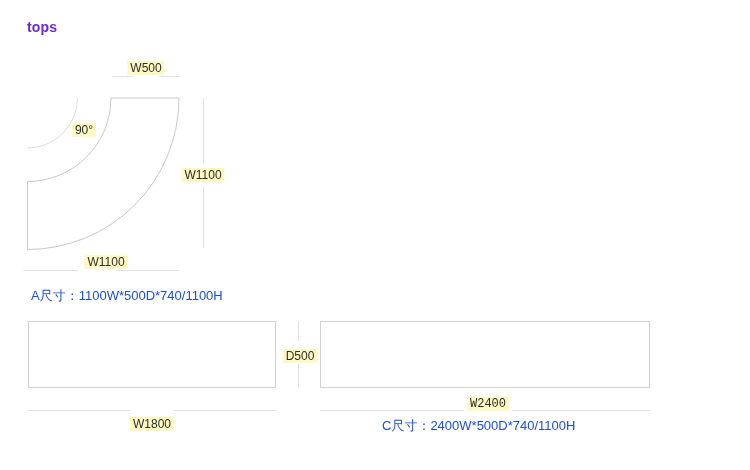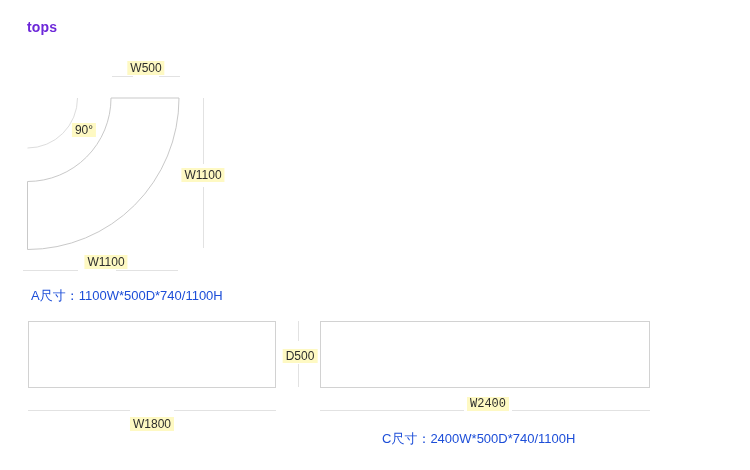--- a/index.html
+++ b/index.html
@@ -36,21 +36,21 @@
   }
   .caption {
     position: absolute;
     font-size: 13px;
     color: #1d4ed8;
     white-space: nowrap;
     line-height: 16px;
   }
   .caption-a { left: 31px; top: 288px; }
   .caption-b { left: 28px; top: 431px; }
-  .caption-c { left: 382px; top: 431px; }
+  .caption-c { left: 382px; top: 418px; }
   .lbl-w500        { left: 146px; top: 68px; }
   .lbl-angle       { left: 84px;  top: 130px; }
   .lbl-w1100-right { left: 203px; top: 175px; }
   .lbl-w1100-bottom{ left: 106px; top: 262px; }
   .lbl-w1800       { left: 152px; top: 404px; margin-top: 20px; }
   .lbl-d500        { left: 300px; top: 356px; }
   .lbl-w2400       { left: 488px; top: 404px; font-family: Liberation Mono, monospace; }
 </style>
 </head>
 <body>

